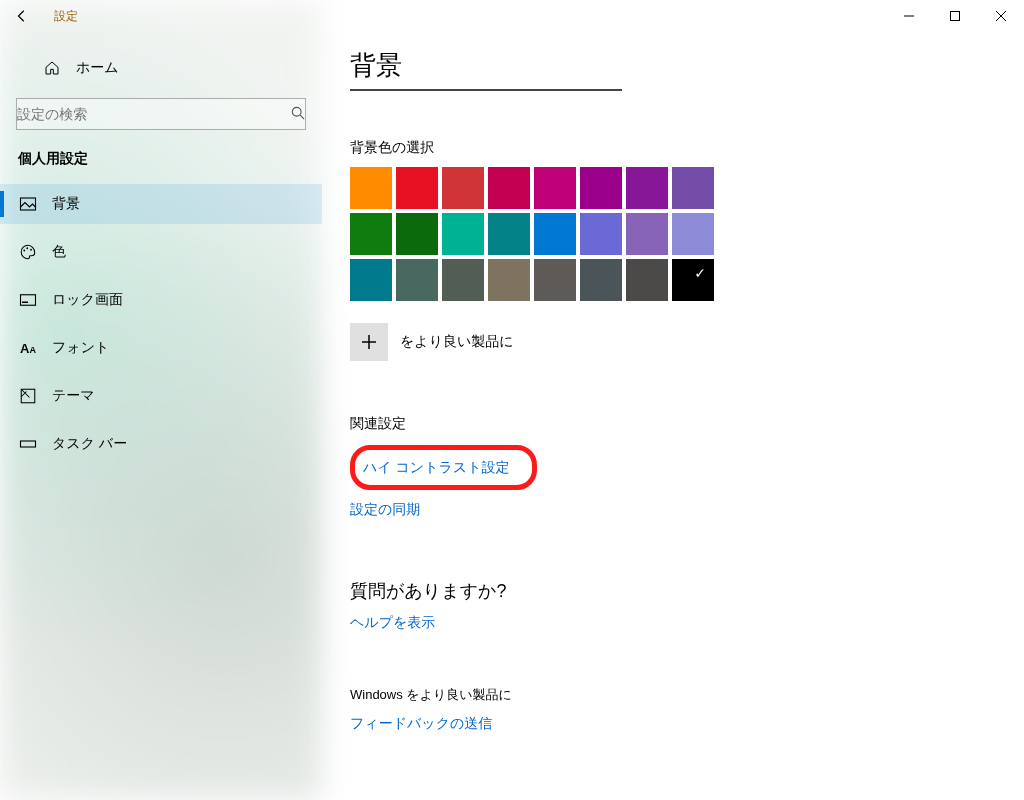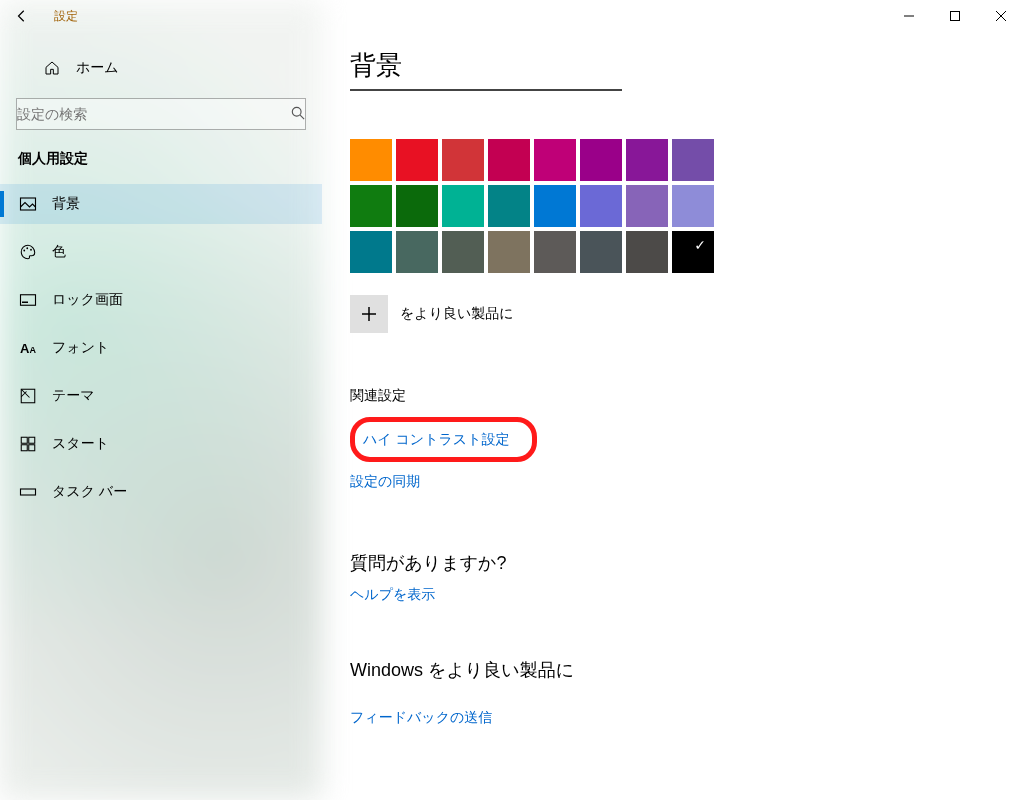--- a/index.html
+++ b/index.html
@@ -59,21 +59,21 @@
 
 .related-title { font-size: 14px; color: #000; margin-bottom: 12px; }
 .link { font-size: 14px; color: #0066cc; cursor: pointer; margin-bottom: 14px; display: inline-block; }
 .highlight-box { border: 5px solid #ff1a1a; border-radius: 20px; padding: 8px 22px 8px 8px; display: inline-block; margin-bottom: 10px; }
 .highlight-box .link { margin-bottom: 0; }
 
 .section-q { margin-top: 46px; }
 .q-title { font-size: 18px; color: #000; margin-bottom: 10px; }
 
 .section-fb { margin-top: 40px; }
-.fb-title { font-size: 18px; color: #000; margin-bottom: 26px; }
+.fb-title { font-size: 13px; color: #000; margin-bottom: 10px; }
 </style>
 </head>
 <body>
 
 <div class="titlebar">
   <div class="back-btn">
     <svg width="14" height="14" viewBox="0 0 16 16">
         <path d="M10 2 L4 8 L10 14" stroke="#000" stroke-width="1.4" fill="none"></path>
       </svg>
   </div>
@@ -162,43 +162,33 @@
           <svg viewBox="0 0 24 24">
             <rect x="3" y="3" width="18" height="18" stroke="#000" stroke-width="1.4" fill="none"></rect>
             <path d="M3 13 L10 6 M3 3 L14 14" stroke="#000" stroke-width="1.4"></path>
           </svg>
         </span>
       <span class="lbl">テーマ</span>
     </div>
     <div class="nav-item">
       <span class="icon">
           <svg viewBox="0 0 24 24">
-            <rect x="3" y="3" width="8" height="8" stroke="#000" stroke-width="1.4" fill="none"></rect>
-            <rect x="13" y="3" width="8" height="8" stroke="#000" stroke-width="1.4" fill="none"></rect>
-            <rect x="3" y="13" width="8" height="8" stroke="#000" stroke-width="1.4" fill="none"></rect>
-            <rect x="13" y="13" width="8" height="8" stroke="#000" stroke-width="1.4" fill="none"></rect>
-          </svg>
-        </span>
-      <span class="lbl">スタート</span>
-    </div>
-    <div class="nav-item">
-      <span class="icon">
-          <svg viewBox="0 0 24 24">
             <rect x="2" y="8" width="20" height="8" stroke="#000" stroke-width="1.5" fill="none"></rect>
           </svg>
         </span>
       <span class="lbl">タスク バー</span>
     </div>
   </div>
 </div>
 
 <div class="main">
   <div class="page-heading">背景</div>
   <div class="heading-underline"></div>
 
+  <div class="subhead">背景色の選択</div>
   <div class="swatch-grid" id="swatch-grid">
       <div class="swatch-row">
         <div class="swatch" style="background: rgb(255, 140, 0);"></div>
         <div class="swatch" style="background: rgb(232, 17, 35);"></div>
         <div class="swatch" style="background: rgb(209, 52, 56);"></div>
         <div class="swatch" style="background: rgb(195, 0, 82);"></div>
         <div class="swatch" style="background: rgb(191, 0, 119);"></div>
         <div class="swatch" style="background: rgb(154, 0, 137);"></div>
         <div class="swatch" style="background: rgb(136, 23, 152);"></div>
         <div class="swatch" style="background: rgb(116, 77, 169);"></div>

